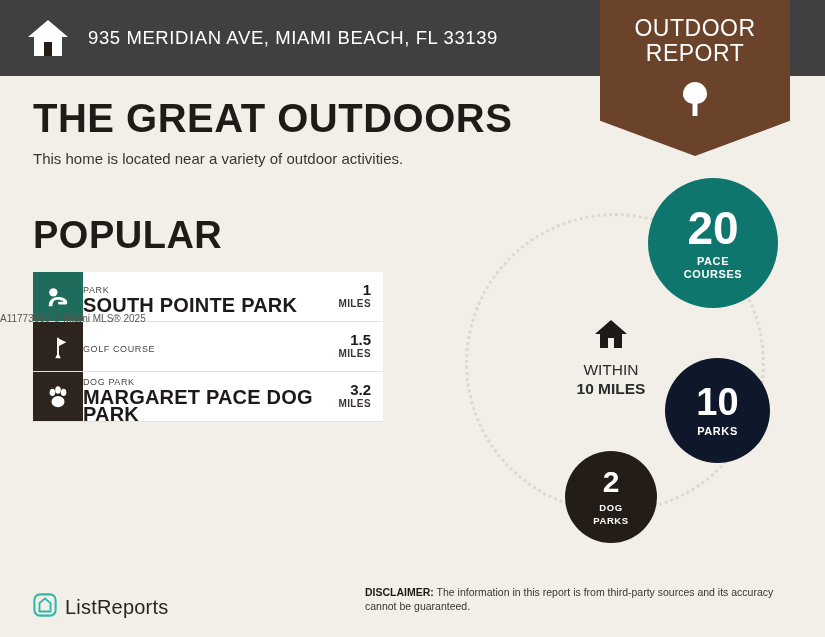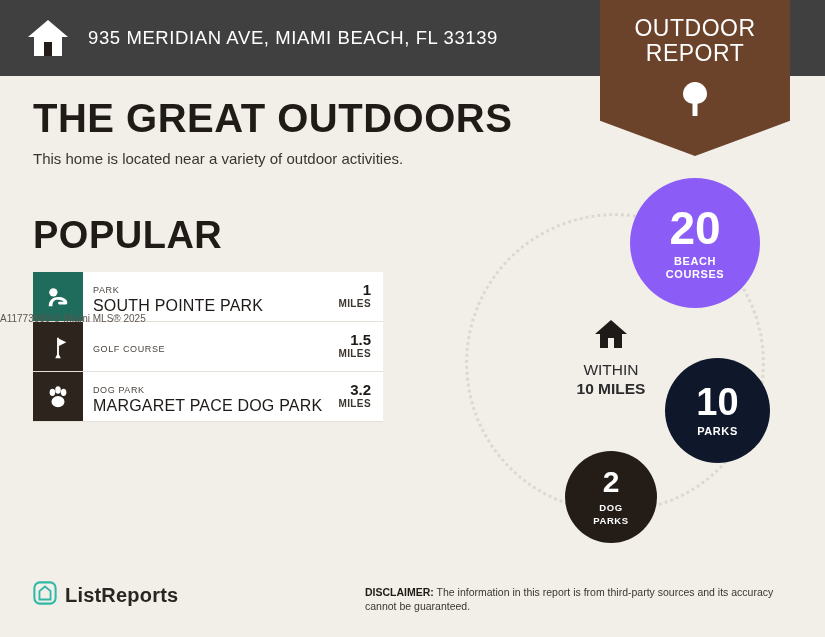--- a/index.html
+++ b/index.html
@@ -77,28 +77,28 @@
     border-bottom: 1px solid #e4e0d9;
     display: flex; align-items: center;
     overflow: hidden;
   }
   .li-icon {
     width: 50px; height: 50px; flex: 0 0 50px;
     background: #2d241d;
     display: flex; align-items: center; justify-content: center;
   }
   .li-icon.park { background: #1f6b5c; }
-  .li-text { flex: 1 1 auto; padding-left: 10px; min-width: 0; }
+  .li-text { flex: 1 1 auto; min-width: 0; }
   .li-cat {
     font-size: 9px; letter-spacing: 0.6px;
     color: #4a443e; text-transform: uppercase;
     line-height: 12px;
   }
   .li-name {
-    font-size: 16px; font-weight: normal; color: #1d1a17;
+    font-size: 20px; font-weight: bold; color: #1d1a17;
     line-height: 17px; letter-spacing: 0.2px;
   }
   .li-dist {
     flex: 0 0 auto; text-align: right; padding-right: 12px;
     line-height: 14px;
   }
   .li-dist .num { font-size: 15px; font-weight: bold; color: #1d1a17; }
   .li-dist .unit { font-size: 10px; font-weight: bold; color: #3b3630; letter-spacing: 0.4px; }
 
   
@@ -111,40 +111,40 @@
   }
   .bubble {
     position: absolute; border-radius: 50%;
     color: #ffffff; text-align: center;
     display: flex; flex-direction: column;
     align-items: center; justify-content: center;
   }
   .bubble .big { font-weight: bold; line-height: 1; }
   .bubble .lbl { font-size: 11px; font-weight: bold; letter-spacing: 0.6px; line-height: 13px; margin-top: 4px; }
 
-  .b-golf { left: 190px; top: 0px; width: 130px; height: 130px; background: #8b5cf6; }
+  .b-golf { left: 208px; top: 0px; width: 130px; height: 130px; background: #0f766e; }
   .b-golf .big { font-size: 46px; }
   .b-parks { left: 225px; top: 180px; width: 105px; height: 105px; background: #0f172a; }
   .b-parks .big { font-size: 38px; }
   .b-dog { left: 125px; top: 273px; width: 92px; height: 92px; background: #241c17; }
   .b-dog .big { font-size: 30px; }
   .b-dog .lbl { font-size: 9.5px; }
 
   .center-label {
     position: absolute; left: 106px; top: 140px;
     width: 130px; text-align: center;
   }
   .center-label .ctext {
     font-size: 15.5px; color: #2b2b2b; line-height: 19px; margin-top: 6px;
   }
 
   
   .footer-logo {
-    position: absolute; left: 33px; bottom: 28px;
-    display: flex; align-items: center; font-weight: bold;
+    position: absolute; left: 33px; bottom: 16px;
+    display: flex; align-items: center;
   }
   .footer-logo-text {
     font-size: 20px; color: #2a2522; margin-left: 8px; letter-spacing: 0.2px;
   }
   .disclaimer {
     position: absolute; left: 365px; bottom: 24px; width: 430px;
     font-size: 10.5px; color: #3a3530; line-height: 14px;
   }
   .disclaimer b { color: #1d1a17; }
 
@@ -250,21 +250,21 @@
         <path d="M18 2 L34 16 L29 16 L29 30 L7 30 L7 16 L2 16 Z" fill="#1d1a17"></path>
         <rect x="15" y="20" width="6" height="10" fill="#f2efe9"></rect>
       </svg>
     </span>
     <div class="ctext">WITHIN</div>
     <div class="ctext" style="margin-top:0;font-weight:bold;">10 MILES</div>
   </div>
 
   <div class="bubble b-golf">
     <div class="big">20</div>
-    <div class="lbl">BEACH</div>
+    <div class="lbl">PACE</div>
     <div class="lbl" style="margin-top:0;">COURSES</div>
   </div>
 
   <div class="bubble b-parks">
     <div class="big">10</div>
     <div class="lbl">PARKS</div>
   </div>
 
   <div class="bubble b-dog">
     <div class="big">2</div>

